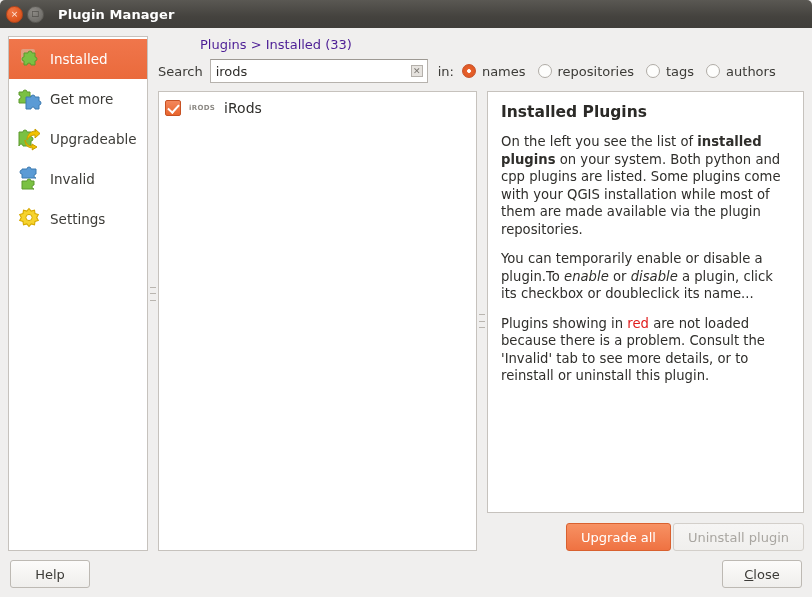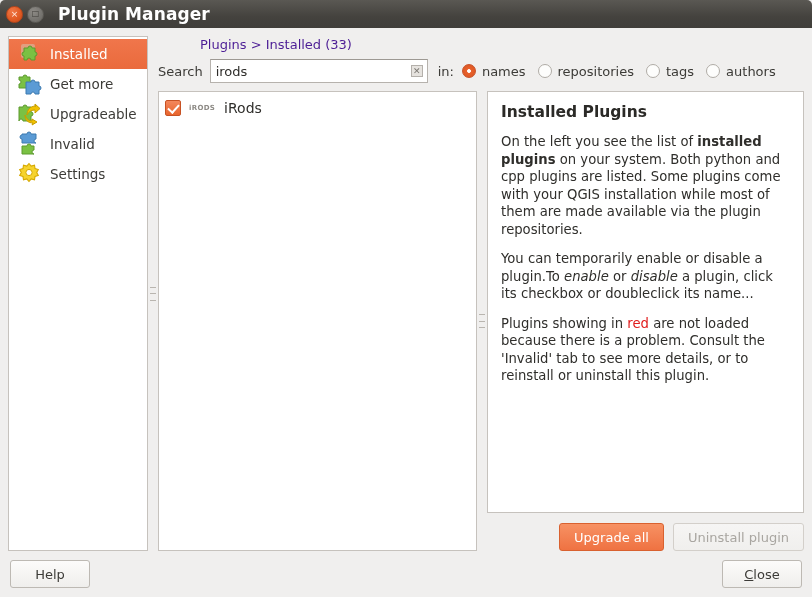--- a/index.html
+++ b/index.html
@@ -42,21 +42,21 @@
     color: #ffe8dd;
   }
   #btn-max {
     background: radial-gradient(circle at 35% 30%, #8d8a85 0%, #767470 60%, #67655f 100%);
     border: 1px solid #5d5b56;
     color: #3d3b37;
     font-size: 8px;
   }
   #window-title {
     color: #ffffff;
-    font-size: 17px;
+    font-size: 13px;
     font-weight: bold;
     margin-left: 10px;
     letter-spacing: 0.1px;
   }
 
   
   #body-area {
     flex: 1 1 auto;
     display: flex;
     padding: 8px 8px 0 8px;
@@ -69,21 +69,21 @@
     background: #ffffff;
     border: 1px solid #c6c2bd;
     display: flex; flex-direction: column;
     margin-bottom: 0;
   }
   #sidebar {
     padding: 2px 0 0 0;
   }
   .side-item {
     display: flex; align-items: center;
-    height: 30px;
+    height: 40px;
     padding-left: 7px;
     cursor: default;
     color: #3c3b37;
     font-size: 13.5px;
   }
   .side-item.selected {
     background: linear-gradient(to bottom, #f0764b 0%, #ea6a3c 100%);
     color: #ffffff;
   }
   .side-icon {
@@ -243,21 +243,21 @@
     color: #2f2e2b;
     margin: 0 0 12px 0;
   }
   .para:last-child { margin-bottom: 0; }
   .para b { font-weight: bold; }
   .para i { }
   .red { color: #e01b1b; }
 
   #action-row {
     display: flex; align-items: center; justify-content: flex-end;
-    gap: 9px;
+    gap: 2px;
     padding: 10px 0 0 0;
     flex: 0 0 auto;
   }
   .btn {
     font-family: inherit;
     font-size: 13px;
     height: 28px;
     padding: 0 14px;
     border-radius: 3px;
     border: 1px solid #bdb9b3;

